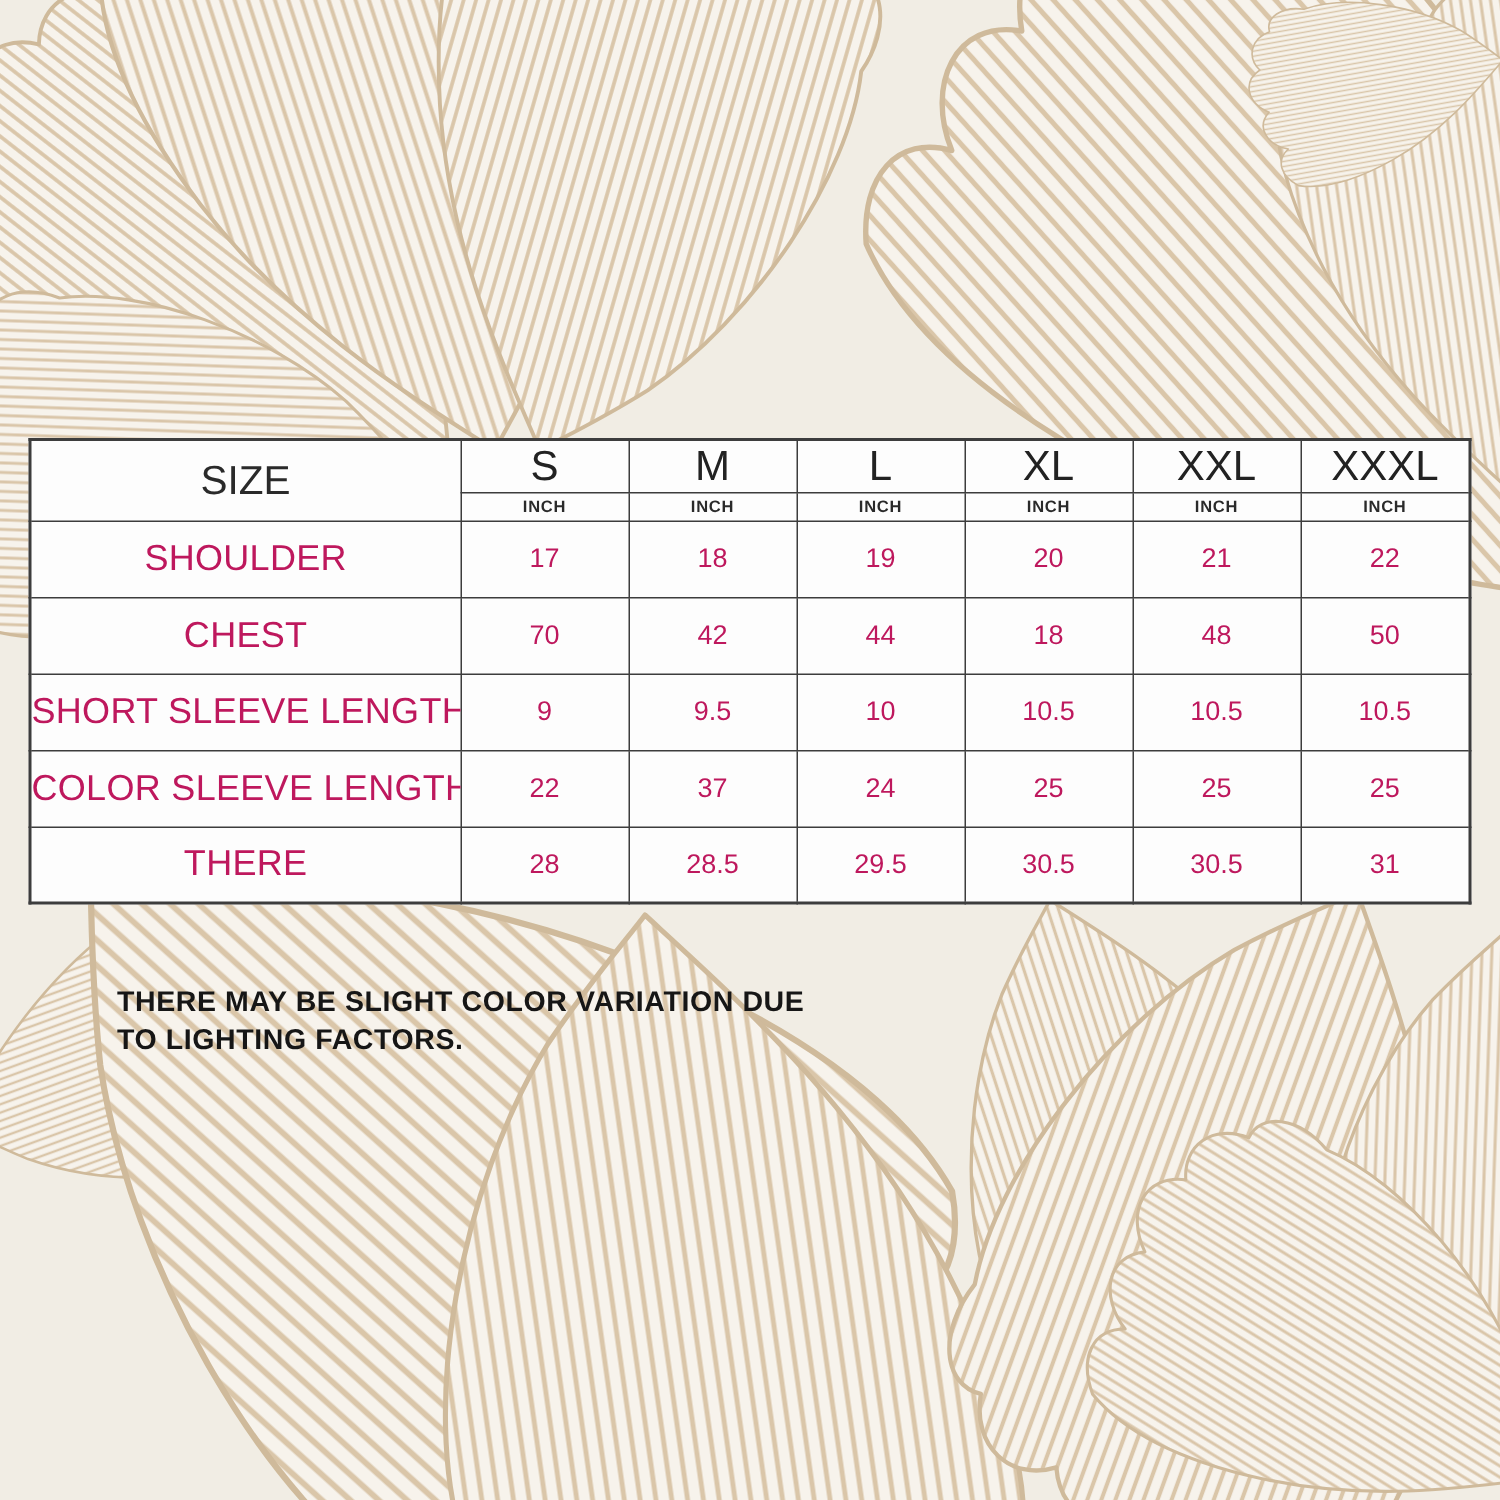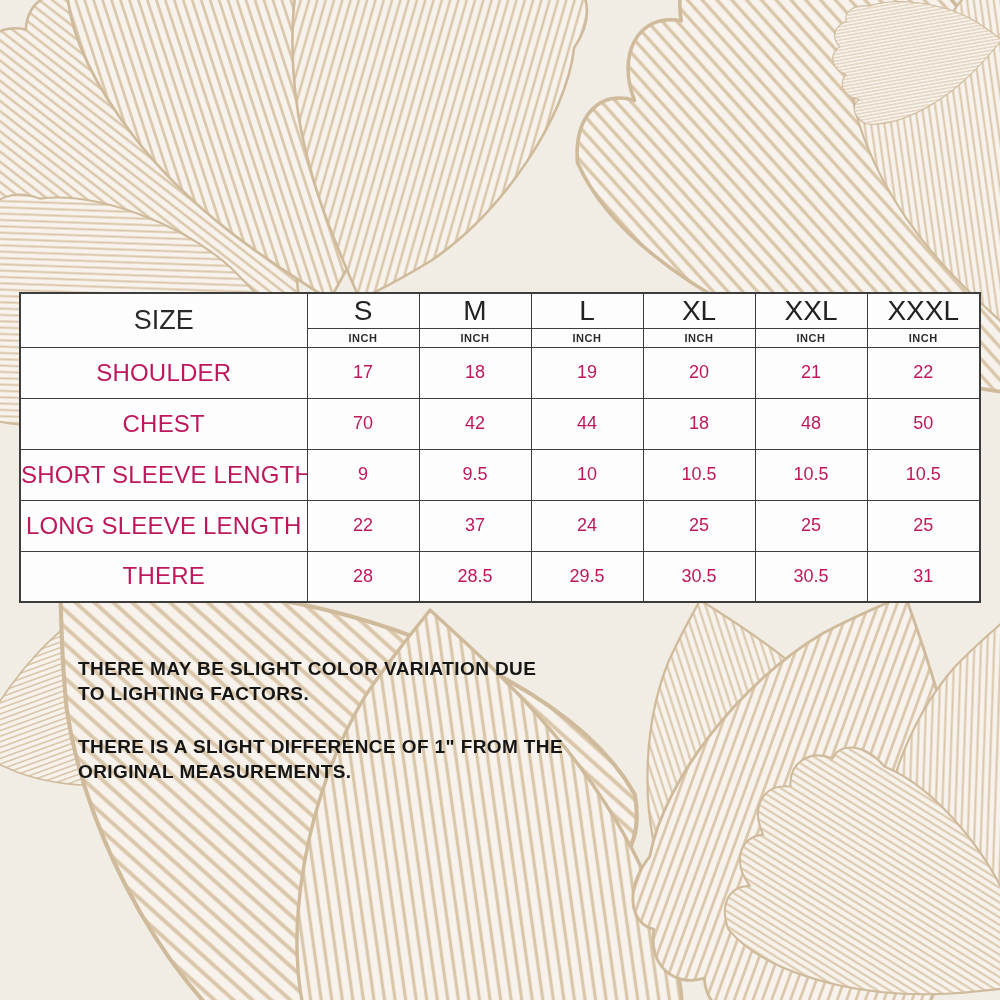--- a/index.html
+++ b/index.html
@@ -147,21 +147,21 @@
       <tr>
         <td class="row-label">SHORT SLEEVE LENGTH</td>
         <td class="cell-value">9</td>
         <td class="cell-value">9.5</td>
         <td class="cell-value">10</td>
         <td class="cell-value">10.5</td>
         <td class="cell-value">10.5</td>
         <td class="cell-value">10.5</td>
       </tr>
       <tr>
-        <td class="row-label">LONG SLEEVE LENGTH</td>
+        <td class="row-label">COLOR SLEEVE LENGTH</td>
         <td class="cell-value">22</td>
         <td class="cell-value">37</td>
         <td class="cell-value">24</td>
         <td class="cell-value">25</td>
         <td class="cell-value">25</td>
         <td class="cell-value">25</td>
       </tr>
       <tr>
         <td class="row-label">THERE</td>
         <td class="cell-value">28</td>
@@ -169,16 +169,15 @@
         <td class="cell-value">29.5</td>
         <td class="cell-value">30.5</td>
         <td class="cell-value">30.5</td>
         <td class="cell-value">31</td>
       </tr>
     </tbody>
   </table>
 
   <div class="notes">
     <p class="note">THERE MAY BE SLIGHT COLOR VARIATION DUE TO LIGHTING FACTORS.</p>
-    <p class="note">THERE IS A SLIGHT DIFFERENCE OF 1" FROM THE ORIGINAL  MEASUREMENTS.</p>
   </div>
 
 </div>
 
 </body></html>

